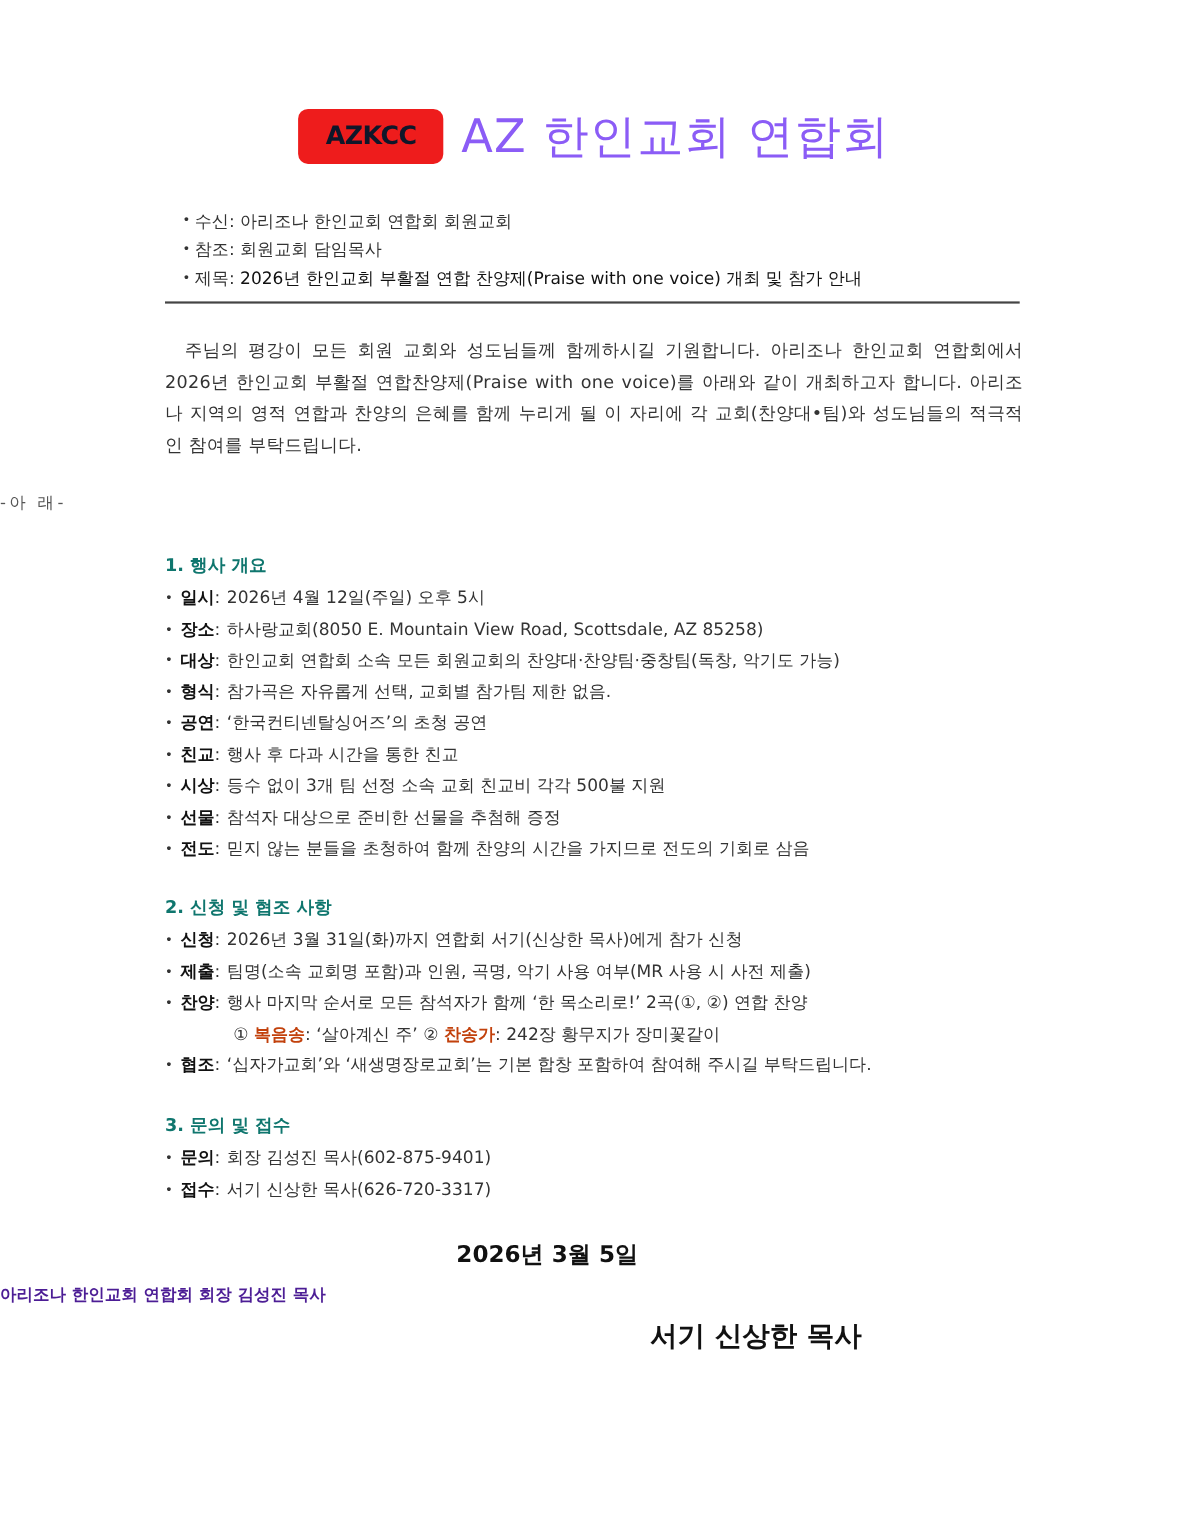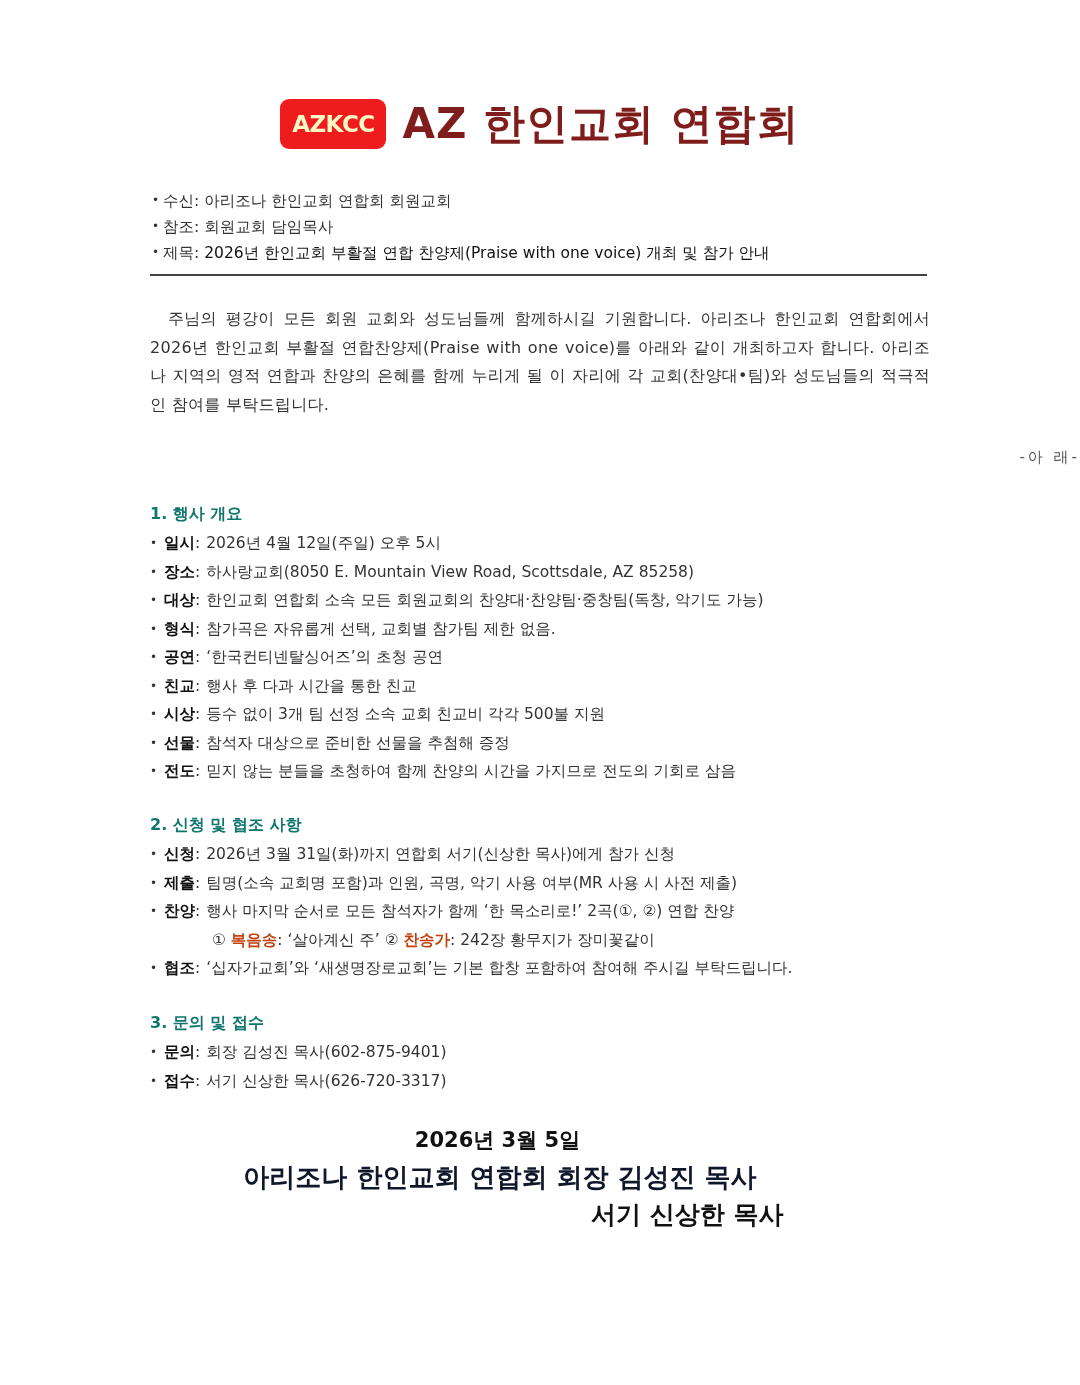--- a/index.html
+++ b/index.html
@@ -11,69 +11,69 @@
     overflow: hidden;
   }
   .page { position: absolute; left: 0; top: 0; width: 1080px; height: 1385px; }
 
   
   .header {
     position: absolute; top: 96px; left: 0; width: 1080px;
     display: flex; justify-content: center; align-items: center;
   }
   .logo {
-    background: #ee1c1c; color: #fef9c3; border-radius: 9px;
-    width: 106px; height: 50px; display: flex; align-items: center; justify-content: center;
+    background: #ee1c1c; color: #0f172a; border-radius: 9px;
+    width: 132px; height: 50px; display: flex; align-items: center; justify-content: center;
     font-family: "DejaVu Sans", sans-serif; font-weight: bold; font-size: 23px; letter-spacing: -0.5px;
     margin-right: 16px;
   }
   .title {
-    font-family: "DejaVu Sans", sans-serif; font-size: 42px; font-weight: bold; color: #7f1d1d;
+    font-family: "DejaVu Sans", sans-serif; font-size: 42px; font-weight: normal; color: #8b5cf6;
     letter-spacing: 1px;
   }
 
   
   .meta { position: absolute; left: 152px; top: 188px; width: 780px; }
-  .meta-row { font-size: 15.5px; line-height: 25px; color: #333; white-space: nowrap; }
+  .meta-row { font-size: 15.5px; line-height: 25px; color: #333; white-space: nowrap; margin-left: 14px; }
   .meta-row .bullet { font-size: 12px; margin-right: 4px; vertical-align: 2px; }
   .meta-row.subject .value { font-weight: normal; color: #111; }
   .rule {
     position: absolute; left: 150px; top: 274px; width: 777px; height: 0;
     border-top: 2px solid #444;
   }
 
   
   .intro {
     position: absolute; left: 150px; top: 305px; width: 780px;
     font-size: 16px; line-height: 28.5px; color: #333; text-align: justify;
     text-indent: 18px; letter-spacing: 0.3px;
   }
   .notice {
-    position: absolute; left: 0; width: 1080px; top: 448px; text-align: right;
+    position: absolute; left: 0; width: 1080px; top: 448px; text-align: left;
     font-size: 15px; color: #555; letter-spacing: 3px;
   }
 
   
   .section { position: absolute; left: 150px; width: 800px; }
   .section-title { color: #0f766e; font-weight: bold; font-size: 16px; line-height: 26px; margin-bottom: 2px; }
   .item { font-size: 15.5px; line-height: 28.5px; color: #333; white-space: nowrap; }
   .item .bullet { display: inline-block; width: 14px; font-size: 12px; vertical-align: 1px; }
   .item .label { font-weight: bold; color: #111; }
   .item .sep { margin-right: 6px; }
   .subline { font-size: 15.5px; line-height: 28px; color: #333; padding-left: 62px; white-space: nowrap; }
   .subline .b { font-weight: bold; color: #c2410c; }
 
   .s1 { top: 501px; }
   .s2 { top: 812px; }
   .s3 { top: 1010px; }
 
   
   .footer { position: absolute; top: 1122px; left: 0; width: 1000px; }
   .f-date { text-align: center; font-weight: bold; font-size: 21px; line-height: 37px; color: #111; padding-right: 5px; }
-  .f-sig1 { text-align: center; font-weight: bold; font-size: 26px; line-height: 37px; color: #0f172a; }
+  .f-sig1 { font-weight: bold; font-size: 15px; line-height: 37px; color: #4c1d95; }
   .f-sig2 { font-weight: bold; font-size: 25px; line-height: 37px; color: #111; padding-left: 591px; }
 </style>
 </head>
 <body>
 
 <div class="page">
 
   <div class="header">
     <div class="logo">AZKCC</div>
     <div class="title">AZ 한인교회 연합회</div>

